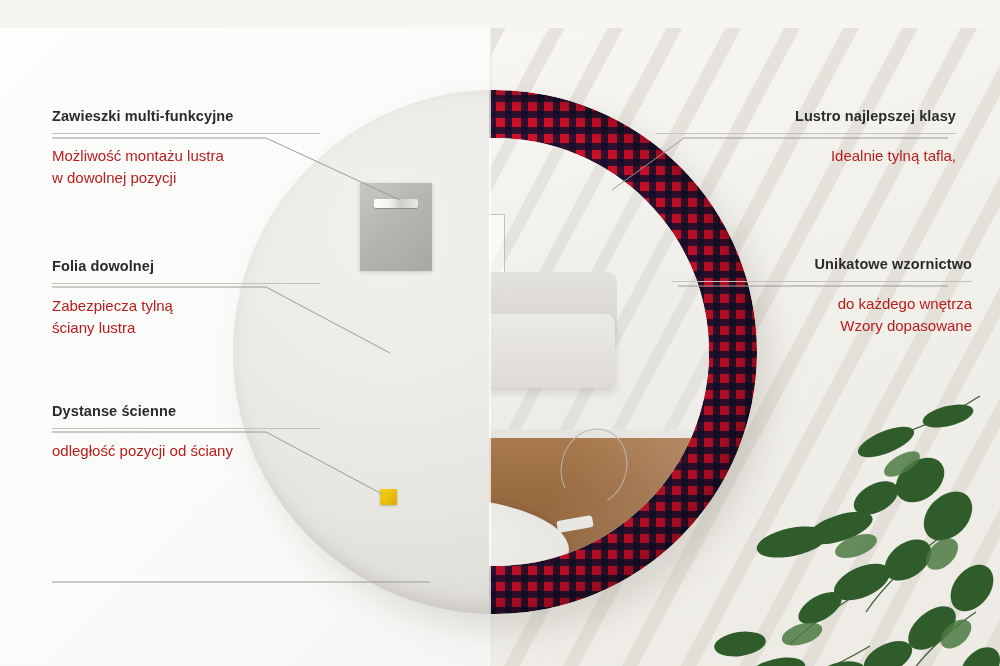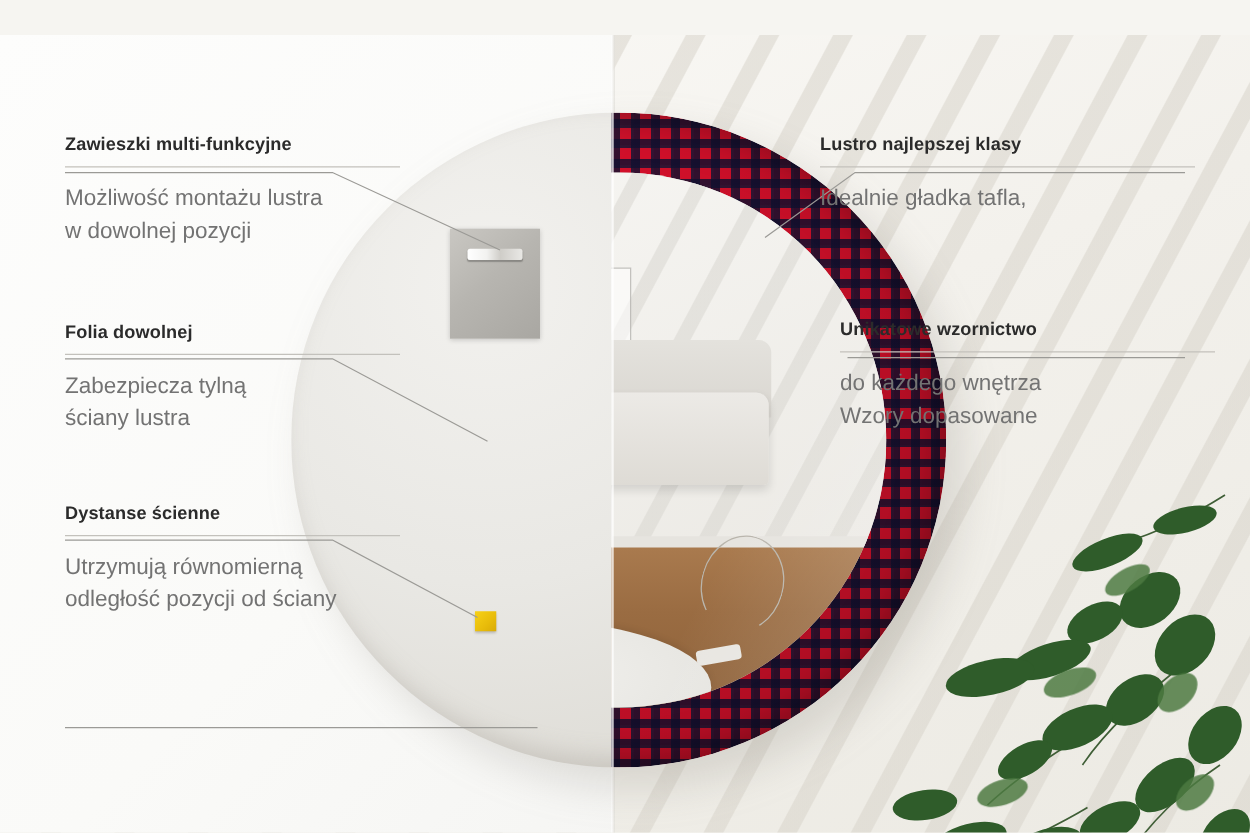--- a/index.html
+++ b/index.html
@@ -200,24 +200,24 @@
   
   .callout { position:absolute; }
   .callout .title {
     font-size:14.5px; font-weight:bold; color:#2b2b2b; letter-spacing:.1px;
     white-space:nowrap;
   }
   .callout .rule {
     height:1px; background:#c3c1bc; margin:9px 0 11px 0;
   }
   .callout .desc {
-    font-size:18px; color:#737373; line-height:1.45; white-space:nowrap;
+    font-size:15px; color:#b91c1c; line-height:1.45; white-space:nowrap;
   }
   .callout.left { text-align:left; }
-  .callout.right { text-align:left; }
+  .callout.right { text-align:right; }
 
   .c-hangers   { left:52px;  top:80px;  width:268px; }
   .c-foil      { left:52px;  top:230px; width:268px; }
   .c-spacers   { left:52px;  top:375px; width:268px; }
   .c-edges     { left:52px;  top:525px; width:268px; }
   .c-quality   { right:44px; top:80px;  width:300px; }
   .c-design    { right:28px; top:228px; width:300px; }
 
   
   .plant { position:absolute; right:-10px; bottom:-12px; width:330px; height:330px; }
@@ -336,29 +336,28 @@
   <div class="callout left c-foil">
     <div class="title">Folia dowolnej</div>
     <div class="rule"></div>
     <div class="desc">Zabezpiecza tylną</div>
     <div class="desc">ściany lustra</div>
   </div>
 
   <div class="callout left c-spacers">
     <div class="title">Dystanse ścienne</div>
     <div class="rule"></div>
-    <div class="desc">Utrzymują równomierną</div>
     <div class="desc">odległość pozycji od ściany</div>
   </div>
 
 
   <div class="callout right c-quality">
     <div class="title">Lustro najlepszej klasy</div>
     <div class="rule"></div>
-    <div class="desc">Idealnie gładka tafla,</div>
+    <div class="desc">Idealnie tylną tafla,</div>
   </div>
 
   <div class="callout right c-design">
     <div class="title">Unikatowe wzornictwo</div>
     <div class="rule"></div>
     <div class="desc">do każdego wnętrza</div>
     <div class="desc">Wzory dopasowane</div>
   </div>
 
 </div>

